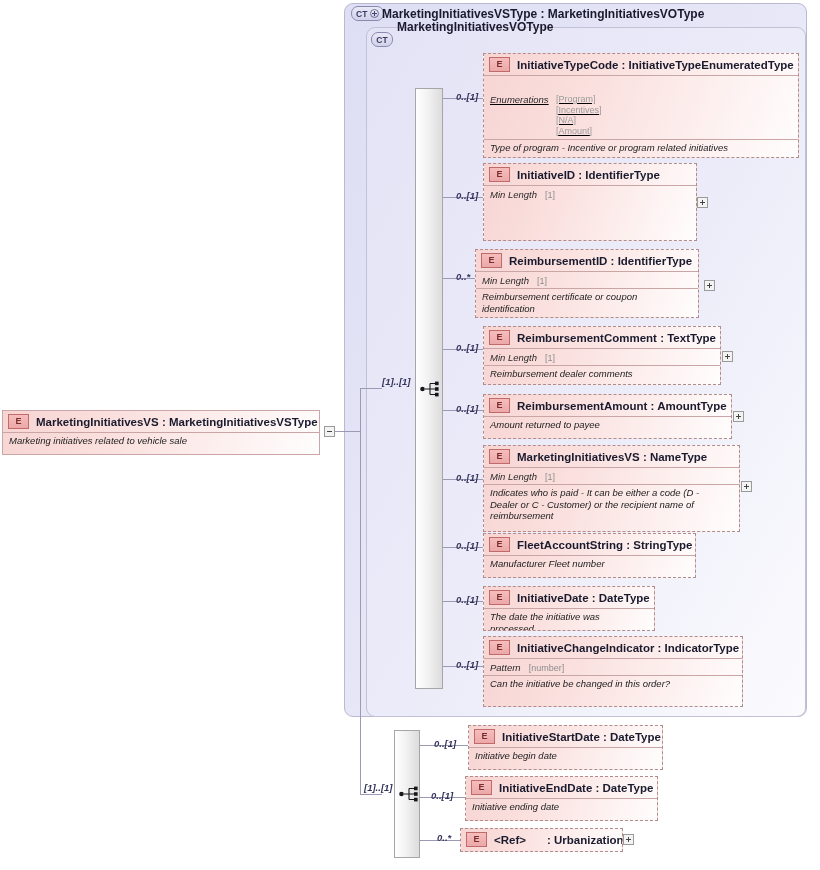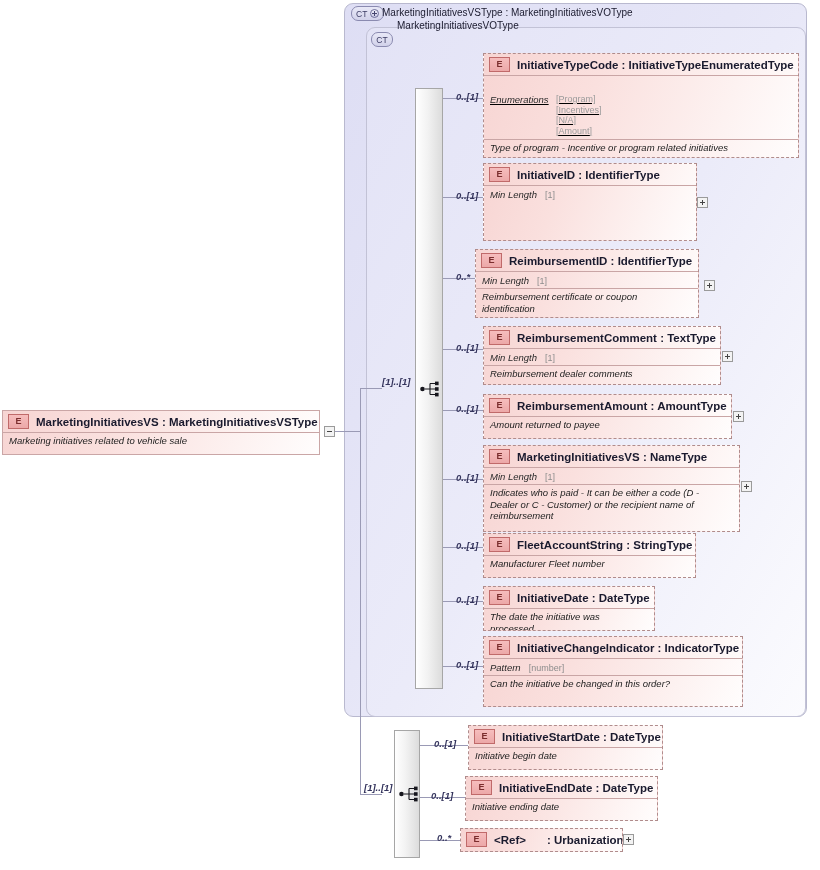--- a/index.html
+++ b/index.html
@@ -24,37 +24,37 @@
     background: linear-gradient(120deg, #dedef4 0%, #e6e6f7 45%, #f4f4fc 100%);
   }
   .ct-inner {
     position: absolute;
     border: 1px solid #c2c2d6;
     border-radius: 9px;
     background: linear-gradient(120deg, #e3e3f6 0%, #ebebf9 50%, #fbfbfe 100%);
   }
   .ct-label {
     position: absolute;
-    font-size: 10px;
-    font-weight: normal;
+    font-size: 12px;
+    font-weight: bold;
     color: #1a1a2e;
     white-space: nowrap;
   }
   .badge-ct {
     position: absolute;
     display: inline-flex;
     align-items: center;
     justify-content: center;
     height: 15px;
     padding: 0 4px;
     border: 1px solid #8a8ab0;
     border-radius: 7px;
     background: linear-gradient(#e8e8f7, #d2d2ea);
     font-size: 8.5px;
-    font-weight: normal;
+    font-weight: bold;
     color: #3b3b63;
     letter-spacing: .2px;
   }
   .badge-ct .pm {
     display: inline-block;
     width: 9px; height: 9px;
     margin-left: 2px;
     border: 1px solid #6f6f99;
     border-radius: 50%;
     background: linear-gradient(#f0f0fb, #c9c9e4);

